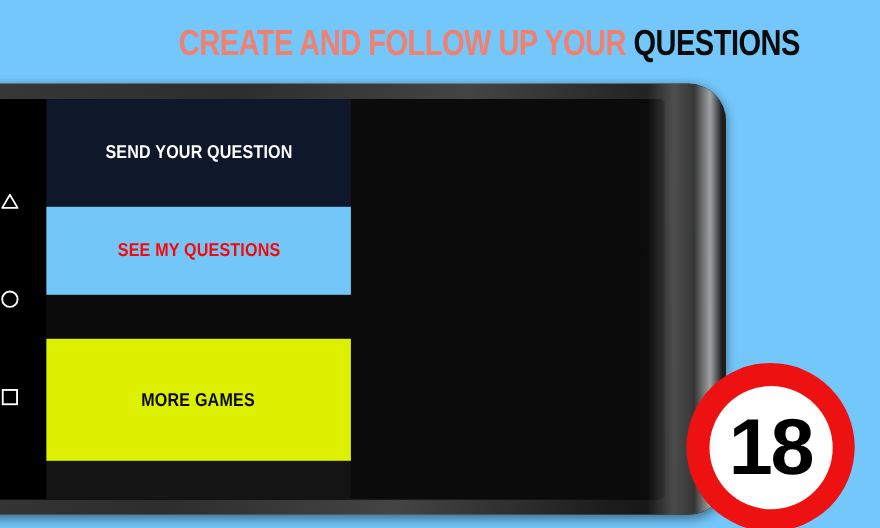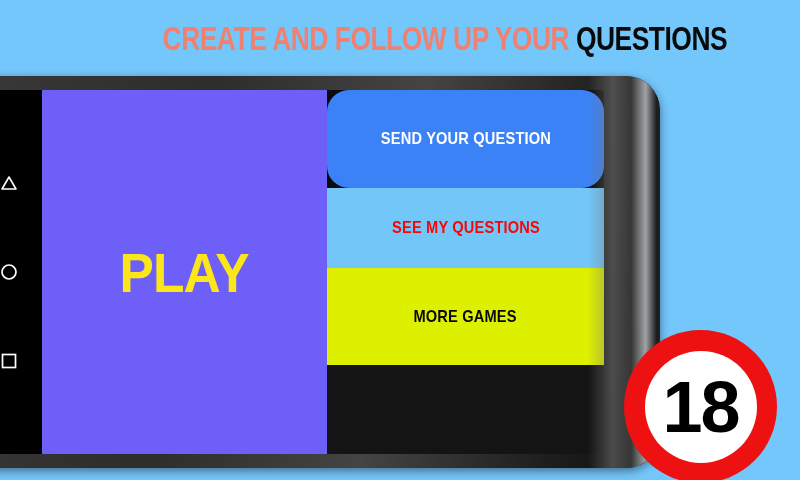--- a/index.html
+++ b/index.html
@@ -127,23 +127,23 @@
     align-items:center;
     justify-content:center;
     font-family:"Liberation Sans Narrow","Liberation Sans", sans-serif;
     font-weight:bold;
     font-size:17px;
     letter-spacing:0.2px;
     text-align:center;
     transform-origin:center;
   }
   .menu-btn span { transform:scaleX(0.86); display:inline-block; }
-  #btn-send-question { height:98px; background:#3b82f6; color:#ffffff;border-radius:22px; }
+  #btn-send-question { height:98px; background:#0f172a; color:#ffffff; }
   #btn-see-questions { height:80px; background:#72c7f8; color:#fb0505; }
-  #btn-more-games   { height:97px; background:#ddf000; color:#0a0a0a; }
+  #btn-more-games   { height:111px; background:#ddf000; color:#0a0a0a;margin-top:40px; }
   #menu-filler      { flex:1; background:#141414; }
 
   
   #age-rating-badge {
     position:absolute;
     left:624px; top:330px;
     width:153px; height:153px;
     border-radius:50%;
     background:#ee1111;
     display:flex;
@@ -196,23 +196,20 @@
         </div>
         <div class="nav-key">
           <svg width="20" height="20" viewBox="0 0 20 20" aria-hidden="true">
             <rect x="3.5" y="3.5" width="13" height="13" fill="none" stroke="#ffffff" stroke-width="1.7"></rect>
           </svg>
         </div>
       </div>
 
       <div id="app-screen">
 
-        <div id="play-panel">
-          <div id="play-label">PLAY</div>
-        </div>
 
         <div id="menu-panel">
           <div class="menu-btn" id="btn-send-question">
             <span>SEND YOUR QUESTION</span>
           </div>
           <div class="menu-btn" id="btn-see-questions">
             <span>SEE MY QUESTIONS</span>
           </div>
           <div class="menu-btn" id="btn-more-games">
             <span>MORE GAMES</span>

